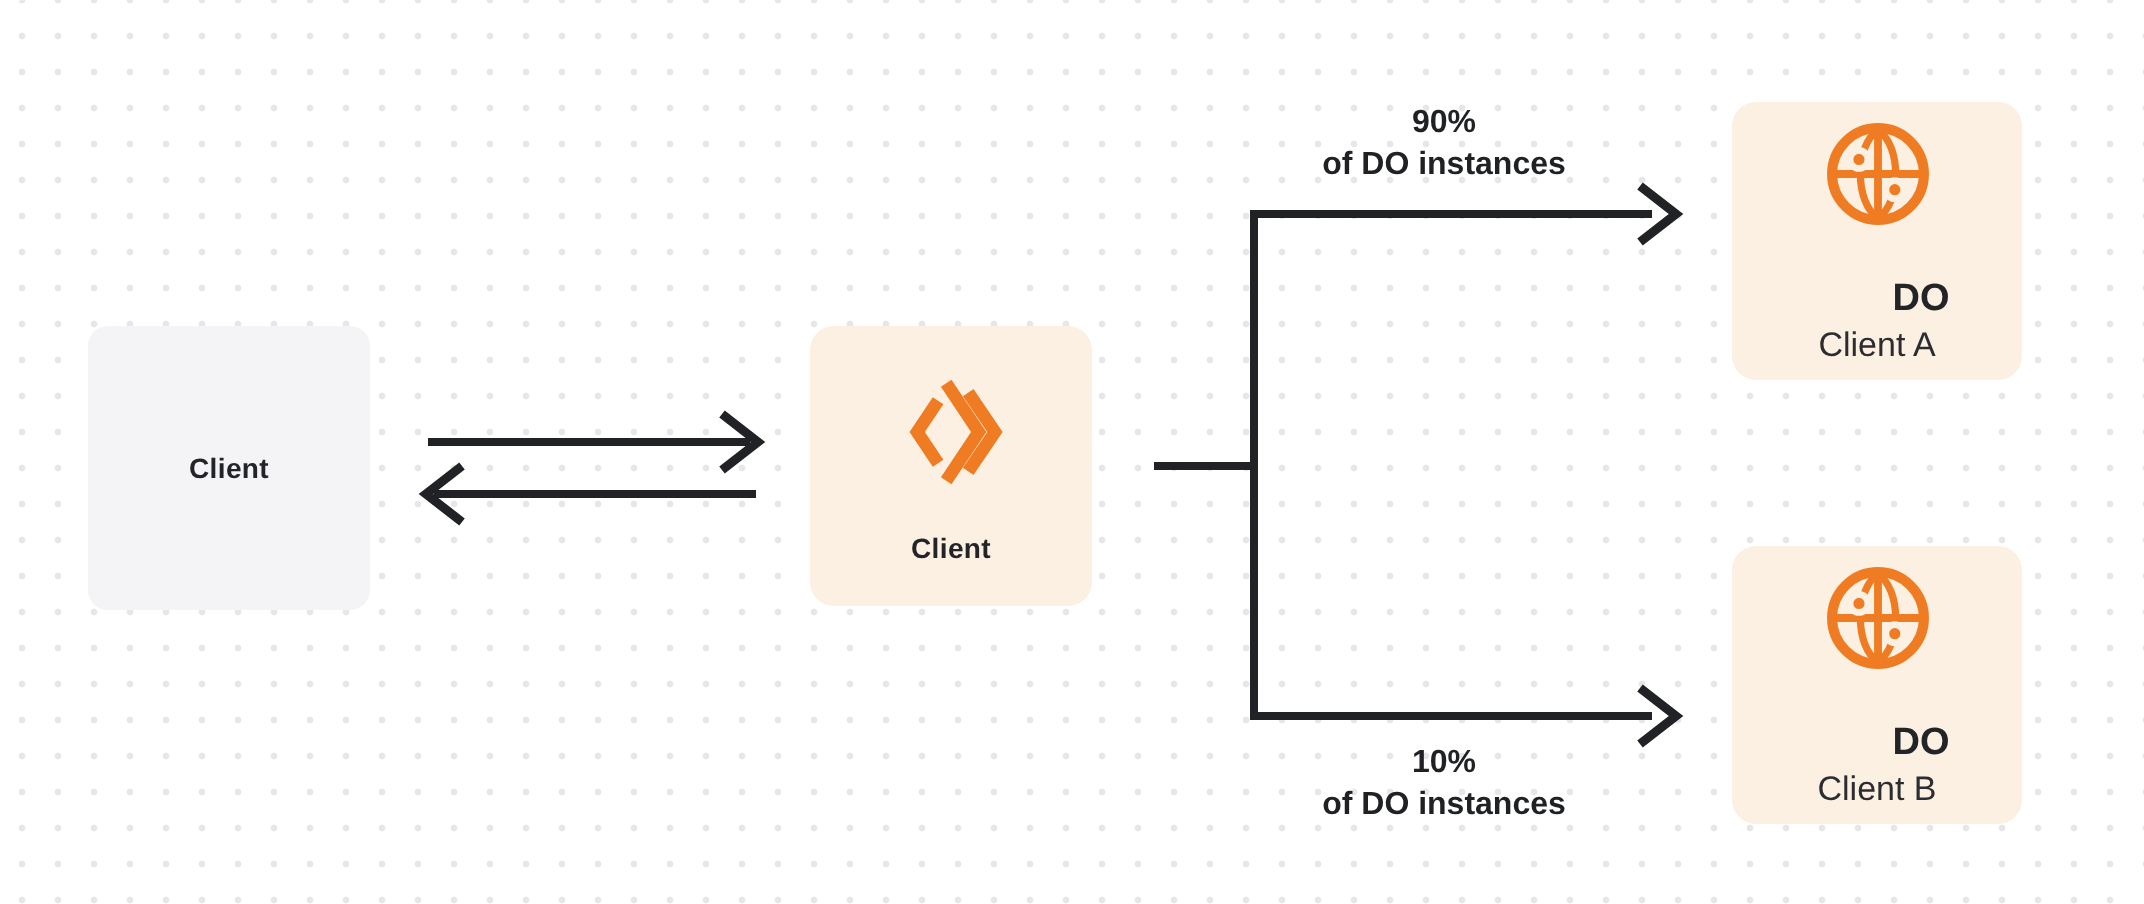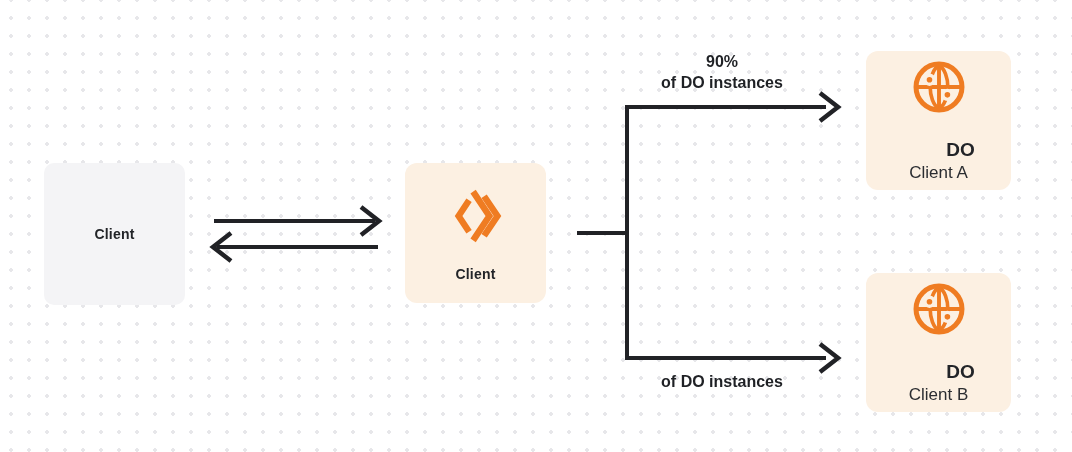--- a/index.html
+++ b/index.html
@@ -143,20 +143,21 @@
       </g>
     </svg>
     <span class="node-label">Client</span>
   </div>
 
   <div class="split-label split-label-top">
     <span>90%</span>
     <span>of DO instances</span>
   </div>
   <div class="split-label split-label-bottom">
+    <span>10%</span>
     <span>of DO instances</span>
   </div>
 
   <div class="node node-do-a">
     <svg class="icon-svg" width="56" height="56" viewBox="0 0 100 100" xmlns="http://www.w3.org/2000/svg">
       <g stroke="#ef7c22" fill="none" stroke-linecap="butt">
         <path d="M 50,10 L 50,90" stroke-width="7"></path>
         <path d="M 10,50 L 90,50" stroke-width="7"></path>
         <path d="M 50,11 C 29,24 29,76 50,89" stroke-width="6.5"></path>
         <path d="M 50,11 C 71,24 71,76 50,89" stroke-width="6.5"></path>

